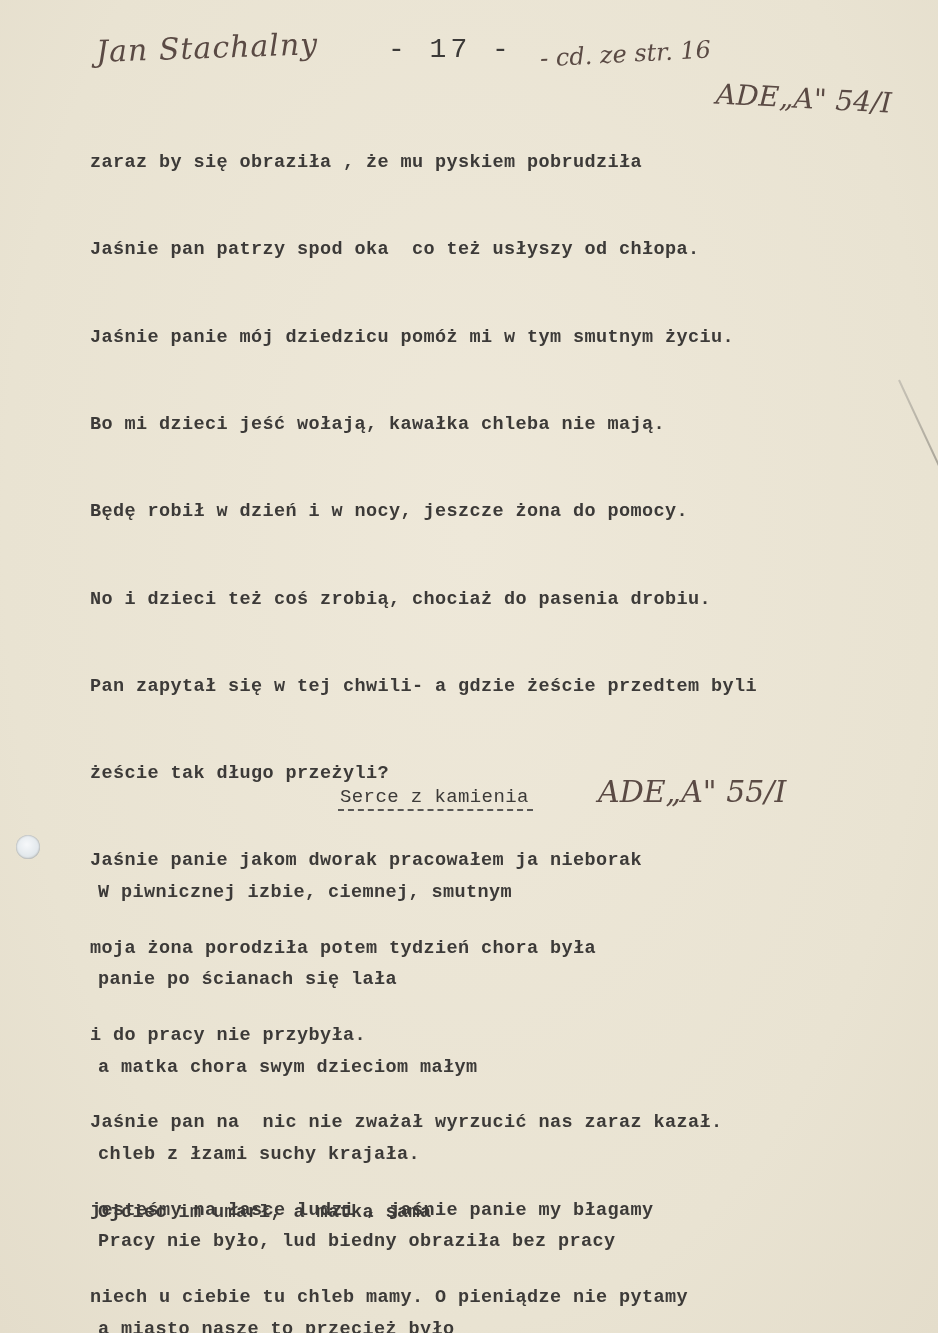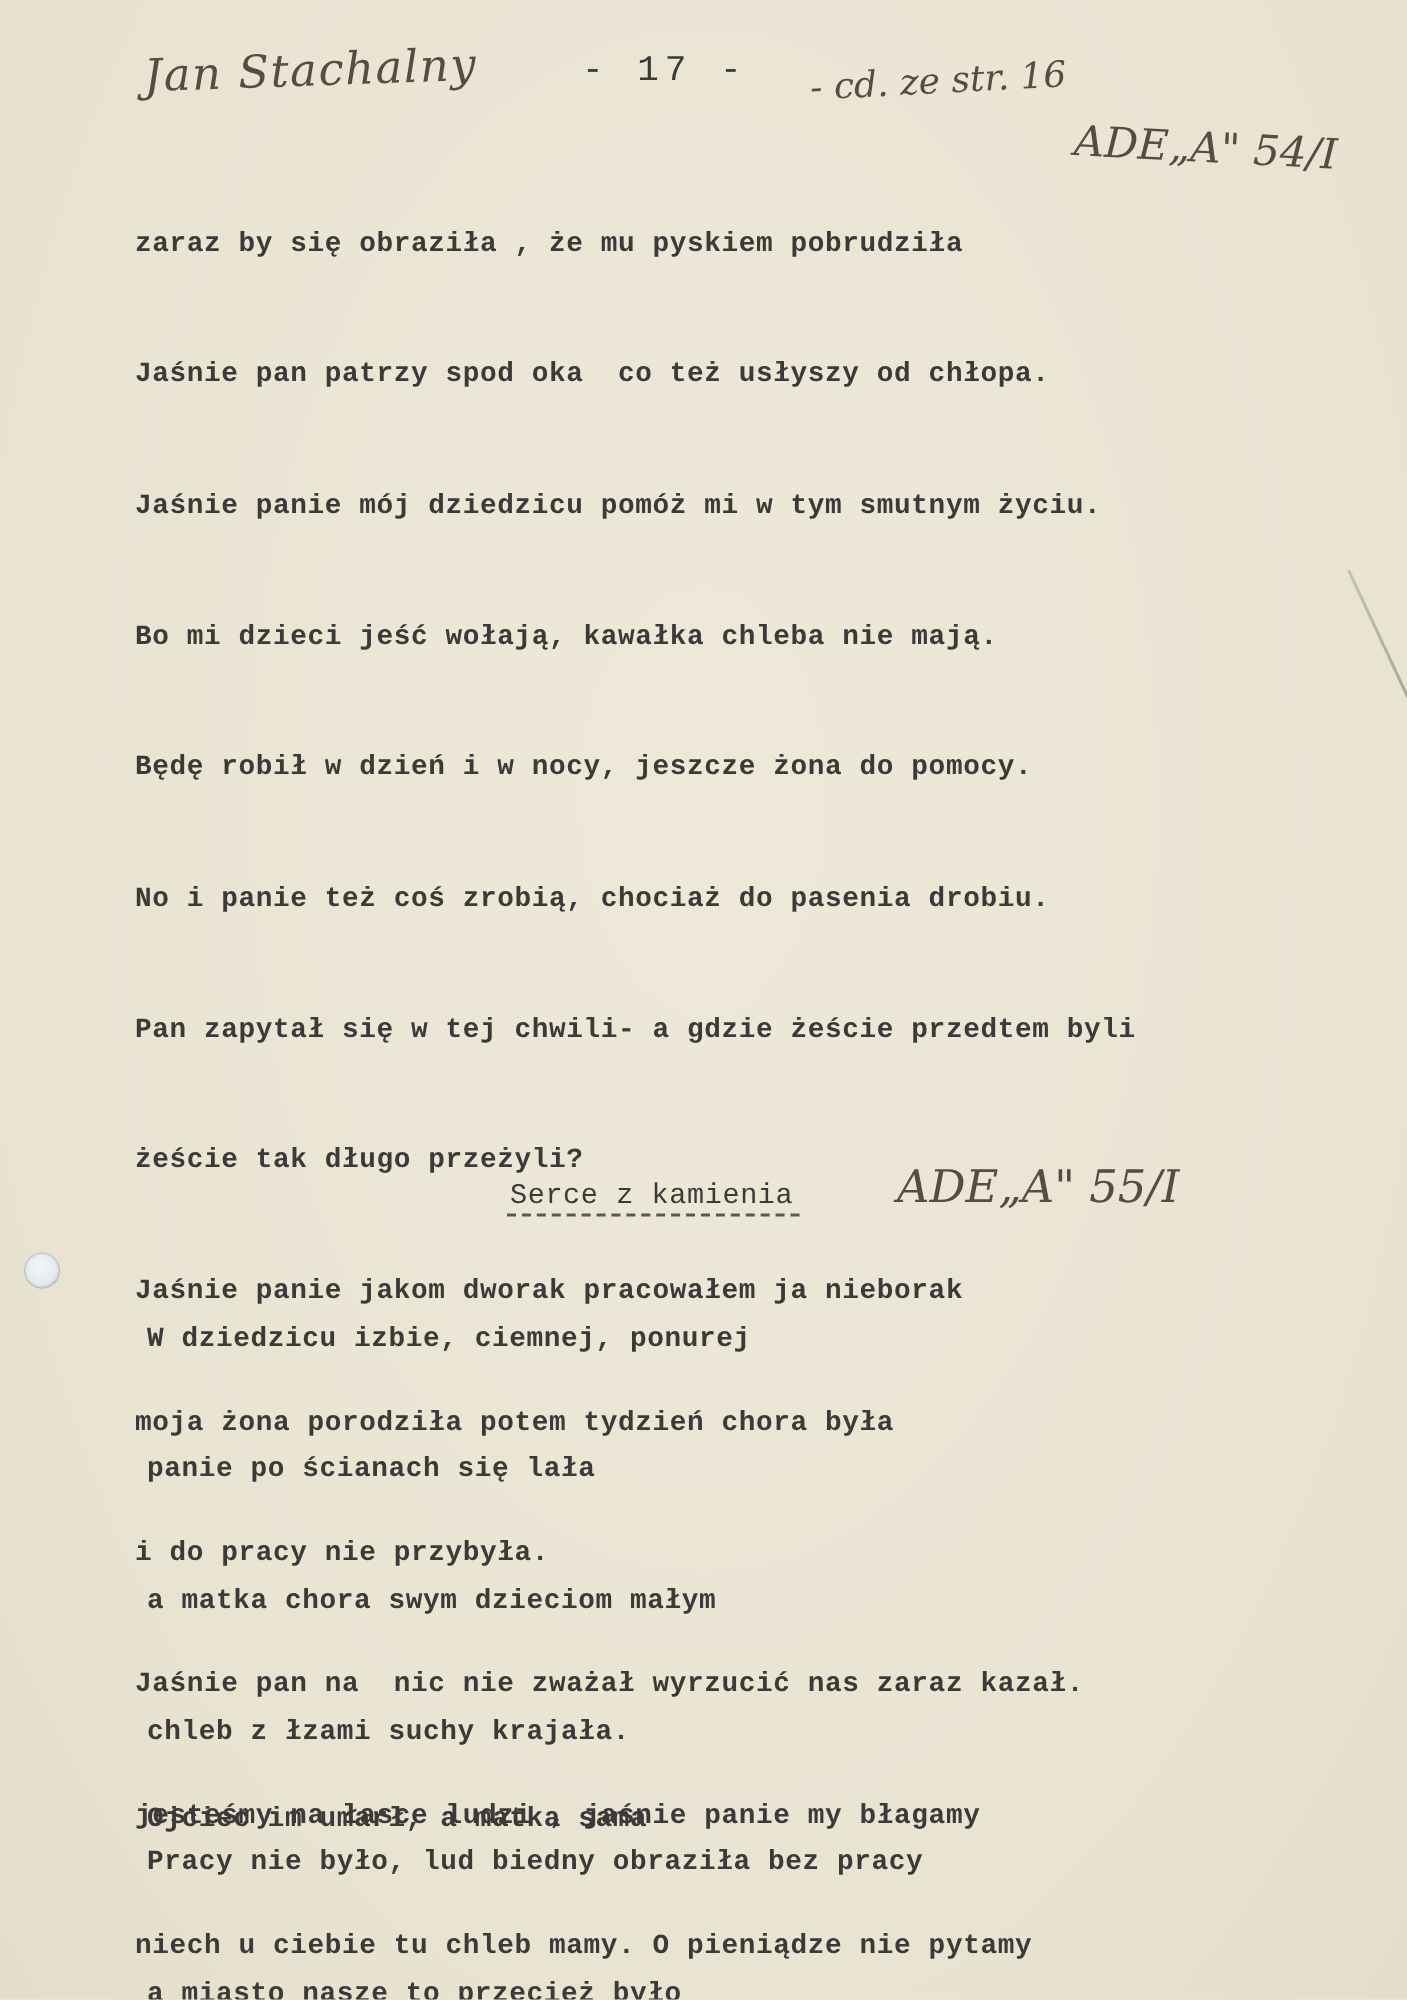--- a/index.html
+++ b/index.html
@@ -15,21 +15,21 @@
       background: radial-gradient(ellipse at 50% 40%, #eee8d9 0%, #e9e3d2 70%, #e4ddcb 100%);
     }
     .hand {
       position: absolute;
       font-family: "DejaVu Serif", serif;
       font-style: italic;
       color: #5a4a44;
       white-space: nowrap;
     }
     .author { left: 96px; top: 30px; font-size: 30px; transform: rotate(-2deg); letter-spacing: 1px; }
-    .pagenum { left: 388px; top: 34px; font-size: 24px; font-family: "Liberation Mono", monospace; font-style: normal; color: #3c3a38; letter-spacing: 4px; text-align: center; }
+    .pagenum { left: 388px; top: 34px; font-size: 28px; font-family: "Liberation Mono", monospace; font-style: normal; color: #3c3a38; letter-spacing: 4px; text-align: center; }
     .continued { left: 540px; top: 40px; font-size: 24px; transform: rotate(-3deg); }
     .sig1 { left: 716px; top: 82px; font-size: 28px; transform: rotate(3deg); }
     .sig2 { left: 598px; top: 774px; font-size: 30px; }
     .typed {
       position: absolute; left: 90px;
       font-size: 18.5px; line-height: 29.1px;
       letter-spacing: 0.4px;
       white-space: pre;
     }
     .line { display: block; height: 29.1px; font-weight: bold; }
@@ -69,21 +69,21 @@
   <div class="hand pagenum">- 17 -</div>
   <div class="hand continued">- cd. ze str. 16</div>
   <div class="hand sig1">ADE„A" 54/I</div>
 
   <div class="typed block1">
     <span class="line">zaraz by się obraziła , że mu pyskiem pobrudziła</span>
     <span class="line">Jaśnie pan patrzy spod oka  co też usłyszy od chłopa.</span>
     <span class="line">Jaśnie panie mój dziedzicu pomóż mi w tym smutnym życiu.</span>
     <span class="line">Bo mi dzieci jeść wołają, kawałka chleba nie mają.</span>
     <span class="line">Będę robił w dzień i w nocy, jeszcze żona do pomocy.</span>
-    <span class="line">No i panie też coś zrobią, chociaż do pasenia drobiu.</span>
+    <span class="line">No i dzieci też coś zrobią, chociaż do pasenia drobiu.</span>
     <span class="line">Pan zapytał się w tej chwili- a gdzie żeście przedtem byli</span>
     <span class="line">żeście tak długo przeżyli?</span>
     <span class="line">Jaśnie panie jakom dworak pracowałem ja nieborak</span>
     <span class="line">moja żona porodziła potem tydzień chora była</span>
     <span class="line">i do pracy nie przybyła.</span>
     <span class="line">Jaśnie pan na  nic nie zważał wyrzucić nas zaraz kazał.</span>
     <span class="line">jesteśmy na łasce ludzi , jaśnie panie my błagamy</span>
     <span class="line">niech u ciebie tu chleb mamy. O pieniądze nie pytamy</span>
     
     
@@ -92,21 +92,21 @@
     
     
     
     
   </div>
 
   <div class="title">Serce z kamienia</div>
   <div class="hand sig2">ADE„A" 55/I</div>
 
   <div class="typed block2">
-    <span class="line">W dziedzicu izbie, ciemnej, ponurej</span>
+    <span class="line">W piwnicznej izbie, ciemnej, smutnym</span>
     <span class="line">panie po ścianach się lała</span>
     <span class="line">a matka chora swym dzieciom małym</span>
     <span class="line">chleb z łzami suchy krajała.</span>
     <span class="line">Pracy nie było, lud biedny obraziła bez pracy</span>
     <span class="line">a miasto nasze to przecież było</span>
     
     
     
     
   </div>

